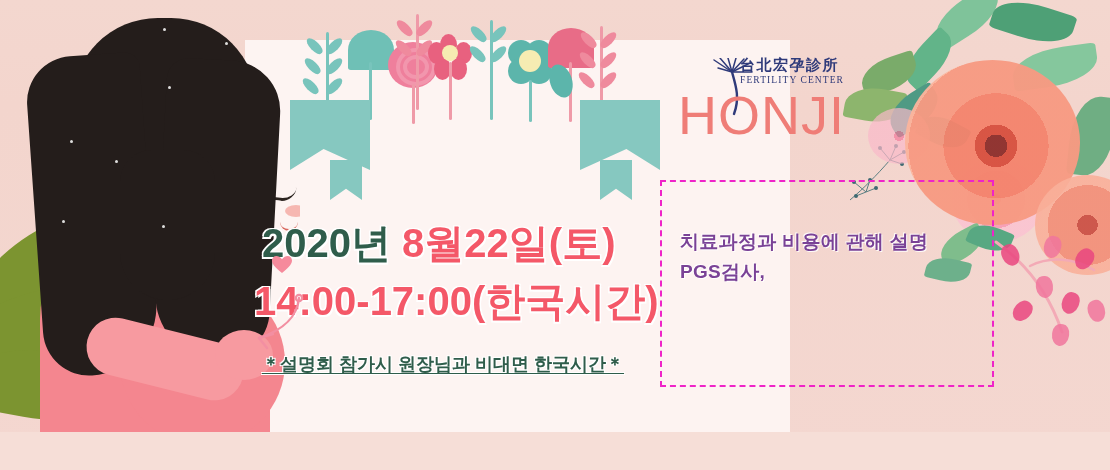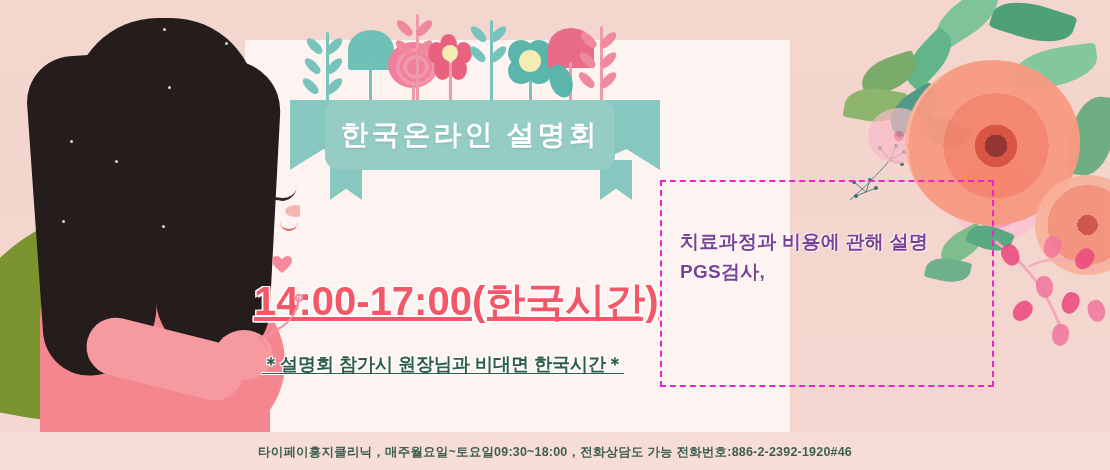--- a/index.html
+++ b/index.html
@@ -113,21 +113,21 @@
     color:#ffffff;font-size:28px;font-weight:bold;letter-spacing:3px;
     text-shadow:0 1px 2px rgba(90,140,135,.35);white-space:nowrap;
   }
 
   
   .date-line,.time-line{
     position:absolute;font-weight:bold;white-space:nowrap;
     text-shadow:1.5px 1.5px 0 #fff, -1.5px 1.5px 0 #fff, 1.5px -1.5px 0 #fff, -1.5px -1.5px 0 #fff;
   }
   .date-line{left:262px;top:216px;font-size:40px;}
-  .time-line{left:254px;top:274px;font-size:40px;text-decoration:underline;}
+  .time-line{left:254px;top:274px;font-size:40px;}
   .c-green{color:#2f5d4b;}
   .c-pink{color:#f45868;}
 
   .doodle-heart{
     position:absolute;left:272px;top:256px;width:20px;height:18px;
   }
   .doodle-arrow{position:absolute;left:243px;top:290px;width:62px;height:62px;}
 
   .note{
     position:absolute;left:262px;top:352px;font-size:18px;font-weight:bold;
@@ -276,39 +276,57 @@
     <div class="frond p" style="left:283px;top:50px;transform:rotate(-45deg);"></div>
     <div class="frond p" style="left:304px;top:50px;transform:rotate(45deg);"></div>
     <div class="frond p" style="left:282px;top:70px;transform:rotate(-45deg);"></div>
     <div class="frond p" style="left:304px;top:70px;transform:rotate(45deg);"></div>
   </div>
 
   <div class="ribbon-tailL"></div>
   <div class="ribbon-tailR"></div>
   <div class="ribbon-legL"></div>
   <div class="ribbon-legR"></div>
-  <div class="ribbon">
-    <span class="ribbon-text">한국온라인 설명회</span>
-  </div>
-
+
+  <div class="date-line">
+    <span class="c-green">2020년</span><span class="c-pink"> 8월22일(토)</span>
+  </div>
 
   <svg class="doodle-heart" viewBox="0 0 20 18">
     <path d="M10 17 C2 11 0 7 0 4.5 C0 1.8 2 0 4.4 0 C6.3 0 8.2 1 10 3.3 C11.8 1 13.7 0 15.6 0 C18 0 20 1.8 20 4.5 C20 7 18 11 10 17 Z" fill="#f68a9c"></path>
   </svg>
 
   <div class="time-line c-pink">14:00-17:00(한국시간)</div>
 
   <svg class="doodle-arrow" viewBox="0 0 62 62">
     <path d="M56 8 C54 28 40 40 16 48" fill="none" stroke="#f38fa2" stroke-width="2.4" stroke-linecap="round"></path>
     <path d="M16 48 L30 44 M16 48 L24 58" fill="none" stroke="#f38fa2" stroke-width="2.4" stroke-linecap="round"></path>
     <circle cx="56" cy="8" r="3.2" fill="none" stroke="#f38fa2" stroke-width="2.2"></circle>
   </svg>
 
   <div class="note">＊설명회 참가시 원장님과 비대면 한국시간＊</div>
 
+  <div class="logo">
+    <svg class="logo-mark" viewBox="0 0 46 62">
+      <g stroke="#2f3a7a" stroke-width="1.5" stroke-linecap="round" fill="none">
+        <path d="M22 14 L4 2"></path>
+          <path d="M22 14 L10 0"></path>
+          <path d="M22 14 L18 0"></path>
+        <path d="M22 14 L26 0"></path>
+          <path d="M22 14 L34 1"></path>
+          <path d="M22 14 L40 5"></path>
+        <path d="M22 14 L42 14"></path>
+          <path d="M22 14 L8 10"></path>
+      </g>
+      <path d="M22 14 C26 28 30 40 24 56" stroke="#2f3a7a" stroke-width="2.4" fill="none" stroke-linecap="round"></path>
+    </svg>
+    <div class="logo-cn">台北宏孕診所</div>
+    <div class="logo-en">FERTILITY CENTER</div>
+    <div class="logo-word">HONJI</div>
+  </div>
 
   <div class="wc wleaf" style="left:930px;top:0px;width:74px;height:34px;background:#7fc39a;transform:rotate(-32deg);"></div>
   <div class="wc wleaf" style="left:992px;top:4px;width:82px;height:36px;background:#4ea076;transform:rotate(18deg);"></div>
   <div class="wc wleaf" style="left:1012px;top:48px;width:86px;height:38px;background:#85c79d;transform:rotate(-8deg);"></div>
   <div class="wc wleaf" style="left:898px;top:44px;width:62px;height:30px;background:#62b489;transform:rotate(-46deg);"></div>
   <div class="wc wleaf" style="left:860px;top:58px;width:58px;height:32px;background:#7aab6a;transform:rotate(-18deg);"></div>
   <div class="wc wleaf" style="left:845px;top:88px;width:60px;height:34px;background:#8db56d;transform:rotate(10deg);"></div>
   <div class="wc wleaf" style="left:886px;top:94px;width:56px;height:32px;background:#4f9a84;transform:rotate(-32deg);"></div>
   <div class="wc wleaf" style="left:918px;top:118px;width:50px;height:28px;background:#3f8b7c;transform:rotate(28deg);"></div>
   <div class="wc wleaf" style="left:1070px;top:96px;width:44px;height:80px;background:#6fae83;transform:rotate(6deg);"></div>
@@ -353,15 +371,14 @@
   <div class="wc petal-fall" style="left:1014px;top:300px;transform:rotate(42deg);"></div>
   <div class="wc petal-fall l" style="left:1052px;top:324px;transform:rotate(8deg);"></div>
 
   <div class="dash-box"></div>
   <div class="dash-inner">
     <div class="dash-line gap">치료과정과 비용에 관해 설명</div>
     <div class="dash-line">PGS검사,</div>
   </div>
 
   <div class="footer-strip"></div>
-  <div class="footer-text">타이페이홍지클리닉，매주월요일~토요일09:30~18:00，전화상담도 가능 전화번호:886-2-2392-1920#46</div>
 
 </div>
 
 </body></html>

